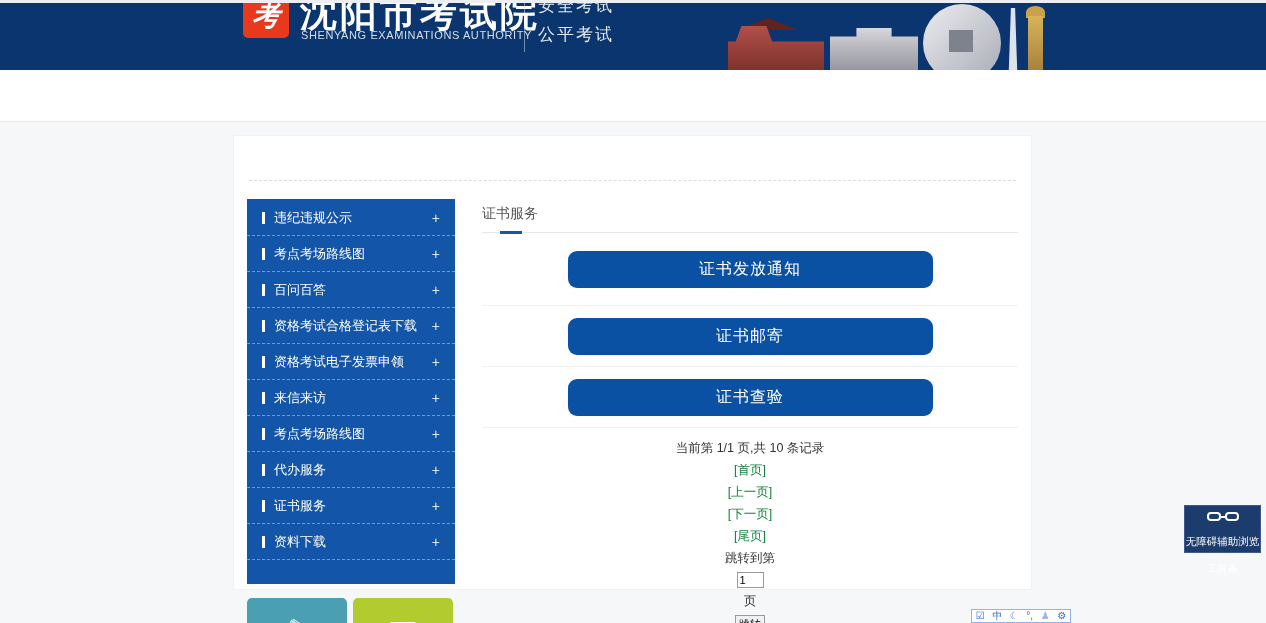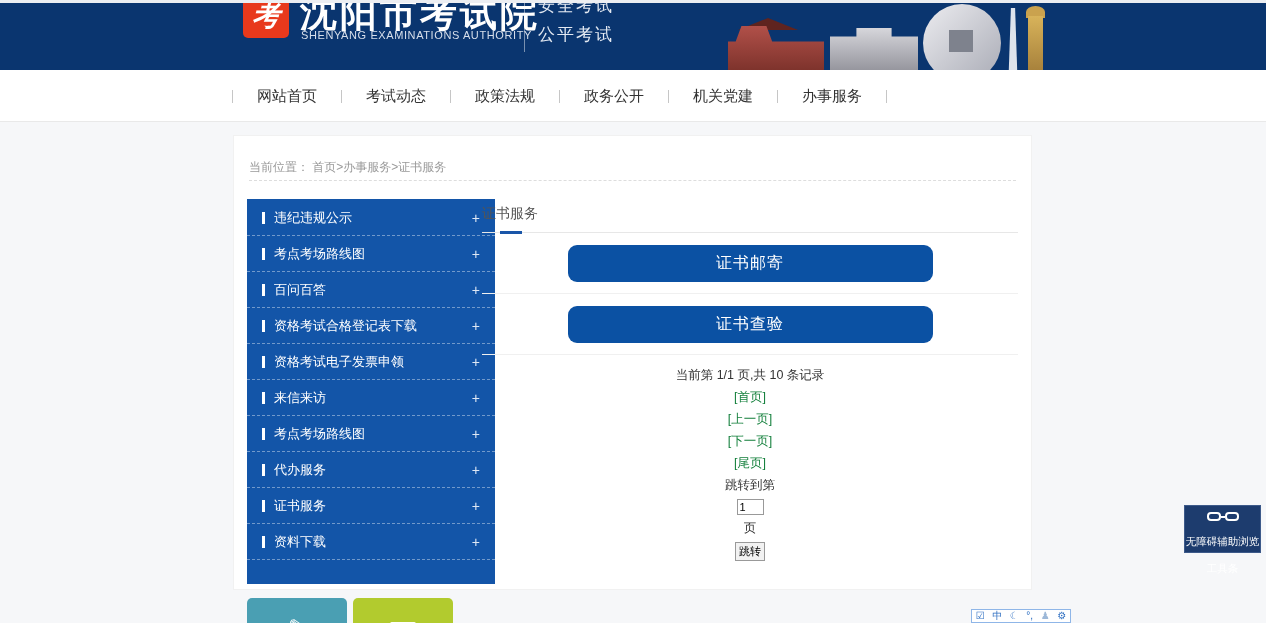--- a/index.html
+++ b/index.html
@@ -37,21 +37,21 @@
   .nav-item { padding:0 24px; font-size:15px; color:#333; cursor:pointer; white-space:nowrap; }
   .search { position:absolute; left:845px; top:83px; width:180px; height:26px; border:1px solid #dcdcdc; border-radius:3px; background:#fff; display:flex; align-items:center; }
   .search input { flex:1; border:0; outline:none; padding:0 8px; font-size:12px; color:#555; background:transparent; font-family:"Liberation Sans",sans-serif; }
   .search input::placeholder { color:#aaa; }
   .search-btn { width:28px; height:24px; border:0; background:transparent; cursor:pointer; display:flex; align-items:center; justify-content:center; }
   
   .panel { position:absolute; left:233px; top:135px; width:799px; height:455px; background:#ffffff; border:1px solid #f1f1f1; }
   .breadcrumb { position:absolute; left:15px; top:23px; font-size:12px; color:#999; }
   .breadcrumb-line { position:absolute; left:15px; right:15px; top:44px; border-top:1px dashed #ddd; }
   
-  .sidebar { position:absolute; left:13px; top:63px; width:248px; background:#1355a8; padding:1px 0 24px 0; }
+  .sidebar { position:absolute; left:13px; top:63px; width:208px; background:#1355a8; padding:1px 0 24px 0; }
   .side-item { height:36px; display:flex; align-items:center; padding:0 15px; border-bottom:1px dashed rgba(255,255,255,0.4); color:#fff; font-size:13px; cursor:pointer; }
   .side-marker { width:3px; height:12px; background:#ffffff; margin-right:9px; flex:none; }
   .side-label { flex:1; white-space:nowrap; overflow:hidden; }
   .side-plus { margin-left:auto; font-size:14px; color:#dfe8f5; cursor:pointer; }
   
   .main { position:absolute; left:248px; top:63px; width:536px; }
   .main-title { font-size:14px; color:#555; margin-top:6px; }
   .title-line { margin-top:9px; height:1px; background:#e7e7e7; position:relative; }
   .title-accent { position:absolute; left:18px; top:-1px; width:22px; height:3px; background:#1a56a8; }
   .row { height:61px; border-bottom:1px solid #f0f0f0; display:flex; align-items:center; justify-content:center; }
@@ -98,52 +98,33 @@
     <div class="cs cs-bank"></div>
     <div class="cs cs-coin"></div>
     <div class="cs cs-coin-hole"></div>
     <div class="cs cs-tower"></div>
     <div class="cs cs-statue"></div>
     <div class="cs cs-column"></div>
   </div>
 </div>
 
 <div class="navbar">
-  <div class="nav-items">
-    <div class="nav-divider"></div>
-    <div class="nav-item">网站首页</div>
-    <div class="nav-divider"></div>
-    <div class="nav-item">考试动态</div>
-    <div class="nav-divider"></div>
-    <div class="nav-item">政策法规</div>
-    <div class="nav-divider"></div>
-    <div class="nav-item">政务公开</div>
-    <div class="nav-divider"></div>
-    <div class="nav-item">机关党建</div>
-    <div class="nav-divider"></div>
-    <div class="nav-item">办事服务</div>
-    <div class="nav-divider"></div>
-  </div>
   <div class="search">
     <input type="text" placeholder="请输入关键字" style="">
     <button class="search-btn">
       <svg width="15" height="15" viewBox="0 0 16 16">
         <circle cx="7" cy="7" r="5" fill="none" stroke="#2e6db4" stroke-width="1.6"></circle>
         <line x1="10.8" y1="10.8" x2="14.5" y2="14.5" stroke="#2e6db4" stroke-width="1.8"></line>
       </svg>
     </button>
   </div>
 </div>
 
 <div class="panel">
 
-  <div class="breadcrumb">
-    <span>当前位置：</span>
-    <span>首页&gt;办事服务&gt;证书服务</span>
-  </div>
   <div class="breadcrumb-line"></div>
 
   <div class="sidebar">
     <div class="side-item">
       <span class="side-marker"></span>
       <span class="side-label">违纪违规公示</span>
       <span class="side-plus">+</span>
     </div>
     <div class="side-item">
       <span class="side-marker"></span>
@@ -191,20 +172,23 @@
       <span class="side-plus">+</span>
     </div>
   </div>
 
   <div class="main">
     <div class="main-title">证书服务</div>
     <div class="title-line">
       <div class="title-accent"></div>
     </div>
 
+    <div class="row first">
+      <button class="cert-btn">证书发放通知</button>
+    </div>
     <div class="row">
       <button class="cert-btn">证书邮寄</button>
     </div>
     <div class="row">
       <button class="cert-btn">证书查验</button>
     </div>
 
     <div class="pagination">
       <span>当前第 1/1 页,共 10 条记录</span>
       <a class="page-link">[首页]</a>

